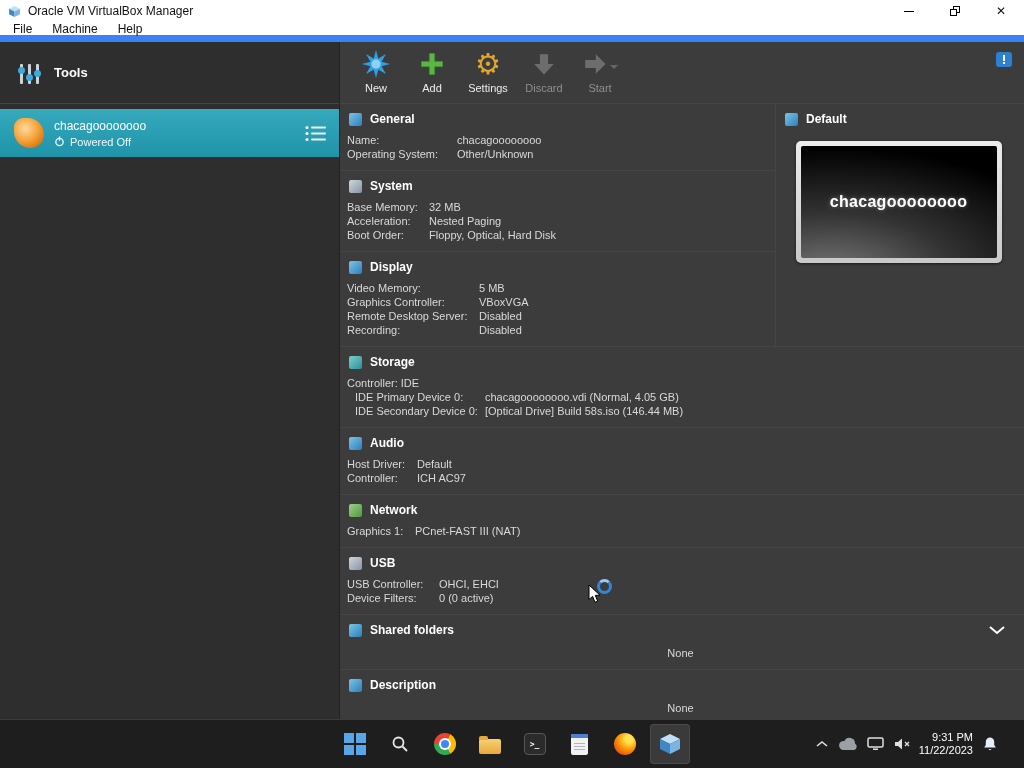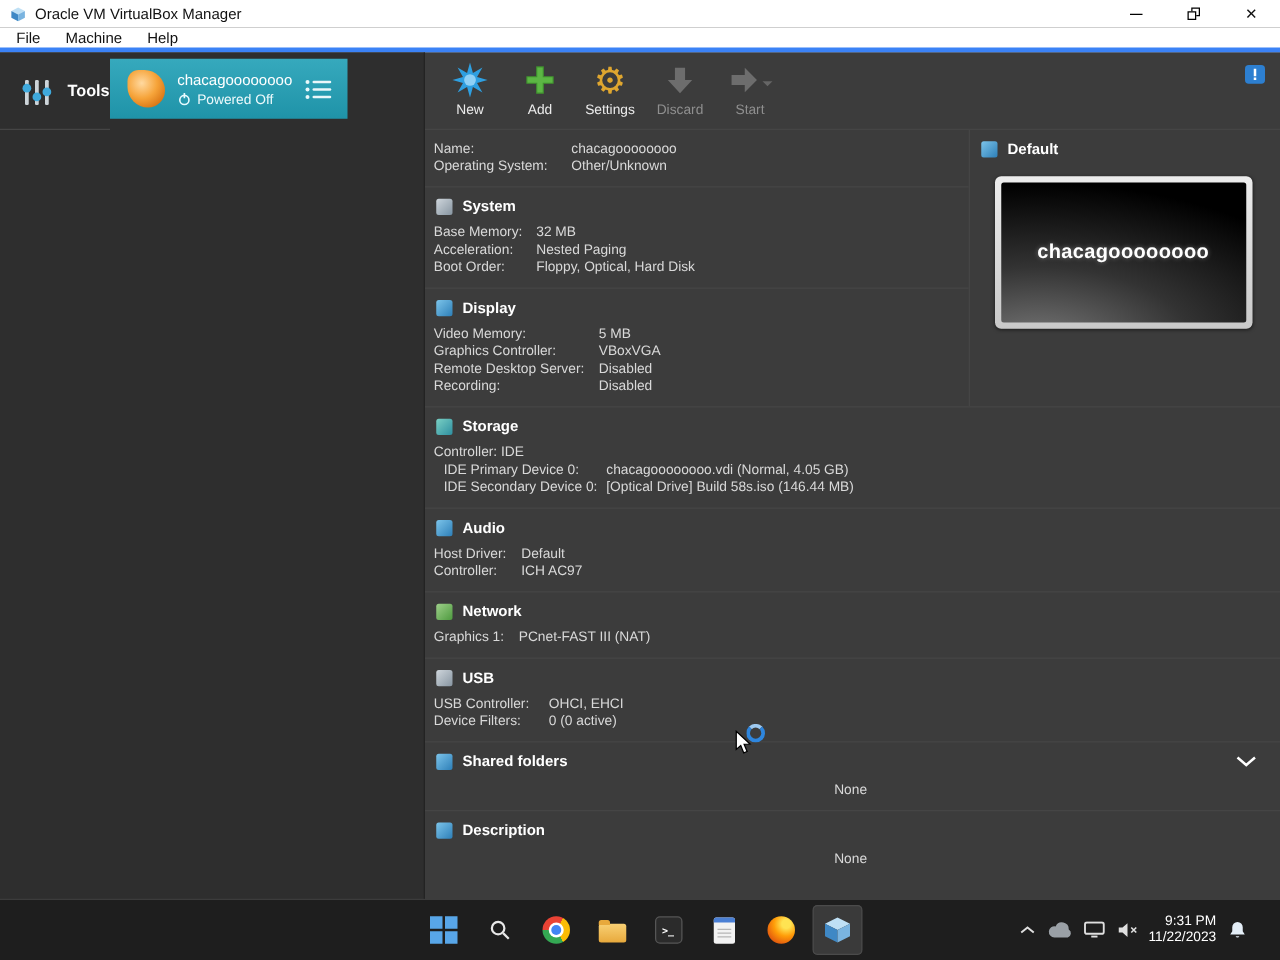--- a/index.html
+++ b/index.html
@@ -13,27 +13,27 @@
   .win-controls { display:flex; height:22px; }
   .win-btn { width:46px; display:flex; align-items:center; justify-content:center; }
   .min-glyph { width:10px; height:1px; background:#000; display:block; }
   .restore-glyph { position:relative; width:10px; height:10px; display:block; }
   .restore-glyph i { position:absolute; width:7px; height:7px; border:1px solid #000; background:#fff; display:block; }
   .restore-glyph i.back { right:0; top:0; }
   .restore-glyph i.front { left:0; bottom:0; }
   .close-glyph { font-size:12px; line-height:12px; }
 
   
-  .menubar { height:20px; background:#ffffff; display:flex; align-items:center; font-size:12px; color:#111; padding-left:4px; gap:2px; border-bottom:4px solid #3b82f6; }
+  .menubar { height:20px; background:#ffffff; display:flex; align-items:center; font-size:12px; color:#111; padding-left:4px; gap:2px; border-bottom:7px solid #3b82f6; }
   .menu-item { padding:1px 9px; }
 
   
   .app { display:flex; height:677px; background:#3c3c3c; }
 
-  .sidebar { width:340px; background:#2e2e2e; border-right:1px solid #232323; display:flex; flex-direction:row; }
+  .sidebar { width:340px; background:#2e2e2e; border-right:1px solid #232323; display:flex; flex-direction:column; }
   .tools-row { height:62px; border-bottom:1px solid #454545; display:flex; align-items:center; padding-left:20px; gap:15px; }
   .tools-label { font-weight:bold; font-size:13px; color:#fff; }
   .tools-icon { display:flex; gap:5px; align-items:flex-end; height:22px; }
   .tools-icon b { position:relative; width:3px; height:20px; background:#cdd4d9; display:block; border-radius:1px; }
   .tools-icon b i { position:absolute; left:-2px; width:7px; height:7px; border-radius:50%; background:#3fa9dc; display:block; }
   .tools-icon b:nth-child(1) i { top:3px; } .tools-icon b:nth-child(2) i { top:10px; } .tools-icon b:nth-child(3) i { top:6px; }
 
   .vm-item { margin-top:5px; height:48px; display:flex; align-items:center; background:linear-gradient(#36a9bd,#1f93a8); padding:0 12px 0 14px; gap:10px; }
   .vm-icon { width:30px; height:30px; border-radius:30% 55% 45% 55%; background:radial-gradient(circle at 38% 35%, #ffd9a0 0%, #f6a43a 45%, #d97514 80%, #b45a0a 100%); flex:0 0 auto; }
   .vm-texts { flex:1; display:flex; flex-direction:column; gap:3px; }
@@ -241,20 +241,24 @@
           <u></u>
         </span>
     </div>
 
     <div class="content">
 
       <div class="top-row">
         <div class="left-col">
 
           <div class="section sec-general">
+            <div class="section-header">
+              <span class="sec-icon ic-blue"></span>
+              <span class="sec-title">General</span>
+            </div>
             <div class="rows">
               <div class="row">
                   <span class="lbl">Name:</span>
                   <span class="val">chacagoooooooo</span>
                 </div>
               <div class="row">
                   <span class="lbl">Operating System:</span>
                   <span class="val">Other/Unknown</span>
                 </div>
             </div>

